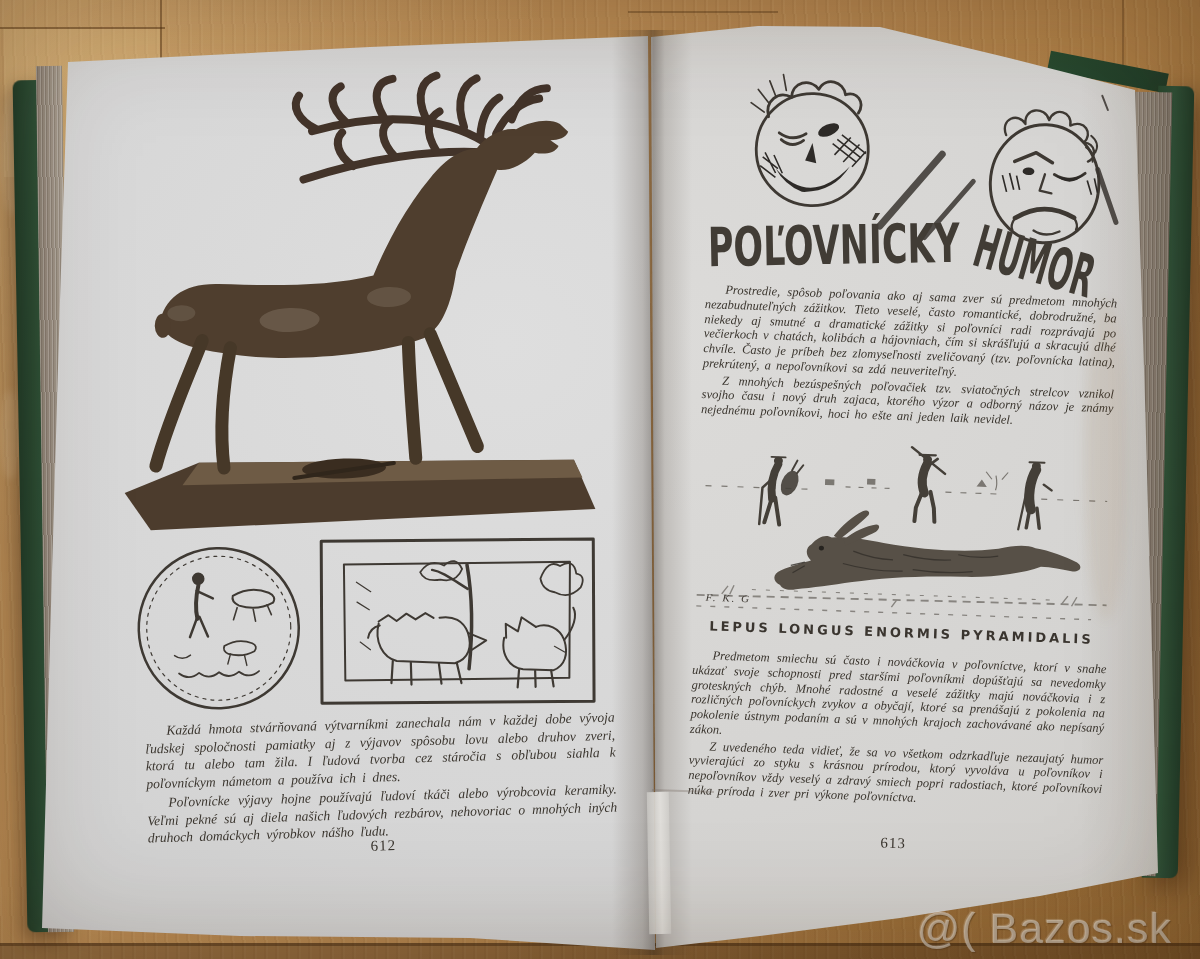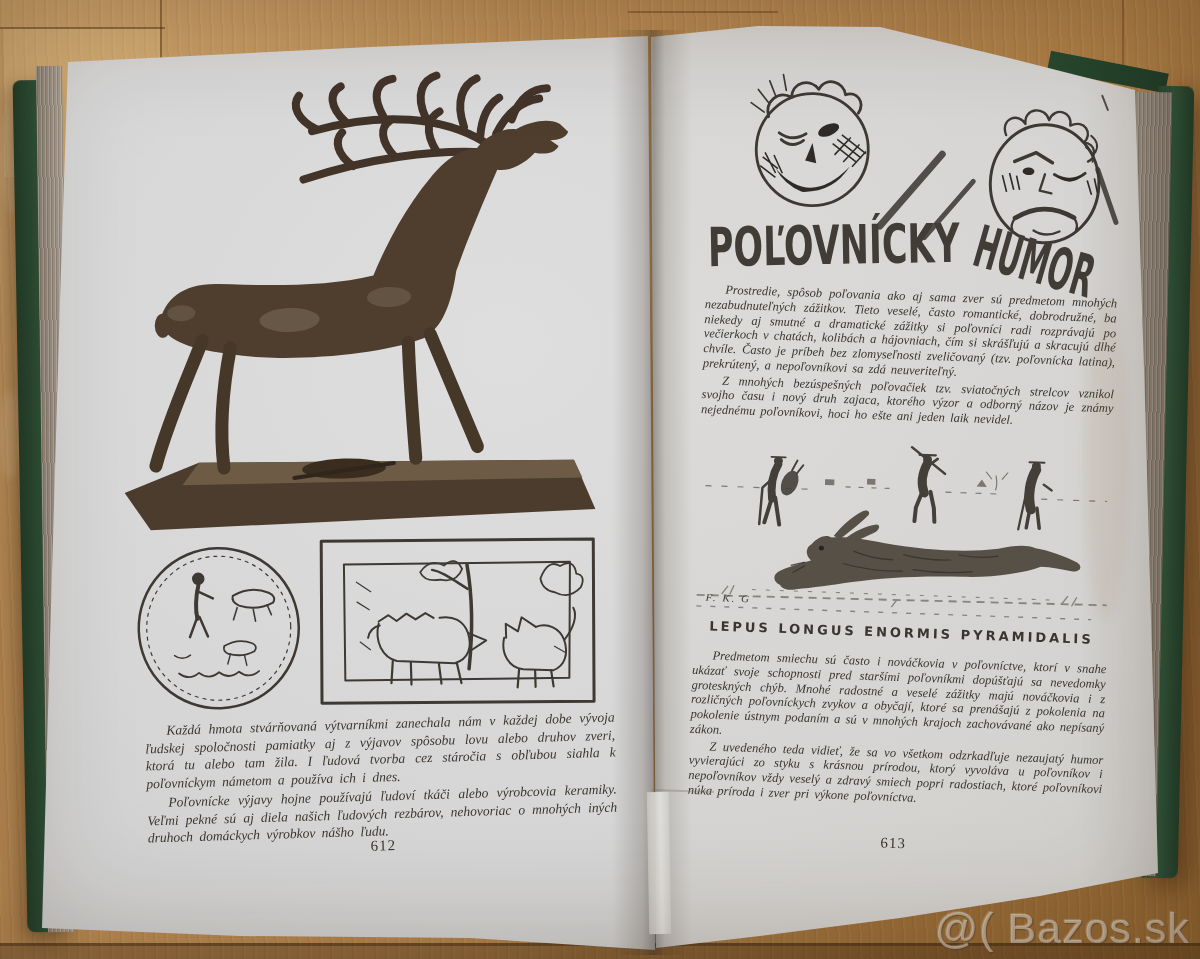--- a/index.html
+++ b/index.html
@@ -83,21 +83,21 @@
 
   
   .gutter-shadow{position:absolute;left:612px;top:30px;width:80px;height:925px;z-index:20;pointer-events:none;
     background:linear-gradient(90deg, rgba(60,48,36,0) 0%, rgba(60,48,36,.22) 38%, rgba(45,36,28,.38) 52%, rgba(60,48,36,.16) 66%, rgba(60,48,36,0) 100%);}
   .fold-sliver{position:absolute;left:648px;top:792px;width:22px;height:142px;z-index:22;transform:rotate(-1deg);
     background:linear-gradient(90deg,#c6c4c0,#e4e2de 60%,#cfcdc9);opacity:.92;}
   .crease-line{position:absolute;left:652px;top:790px;width:62px;height:2px;z-index:22;transform:rotate(2deg);
     background:rgba(120,110,100,.35);}
 
   
-  .watermark{position:absolute;right:10px;bottom:6px;z-index:50;
+  .watermark{position:absolute;right:28px;bottom:6px;z-index:50;
     font-family:"Liberation Sans",sans-serif;font-size:43px;
     color:rgba(228,222,214,.55);letter-spacing:1px;
     text-shadow:1px 1px 1px rgba(90,60,30,.55), -1px -1px 1px rgba(255,255,255,.22);text-align:right;}
   .vignette{position:absolute;inset:0;z-index:60;pointer-events:none;
     box-shadow:inset 0 0 130px rgba(50,30,10,.28);}
 
   .ink-stroke{stroke:#3e3933;fill:none;stroke-linecap:round;stroke-linejoin:round;}
 </style>
 </head>
 <body>

